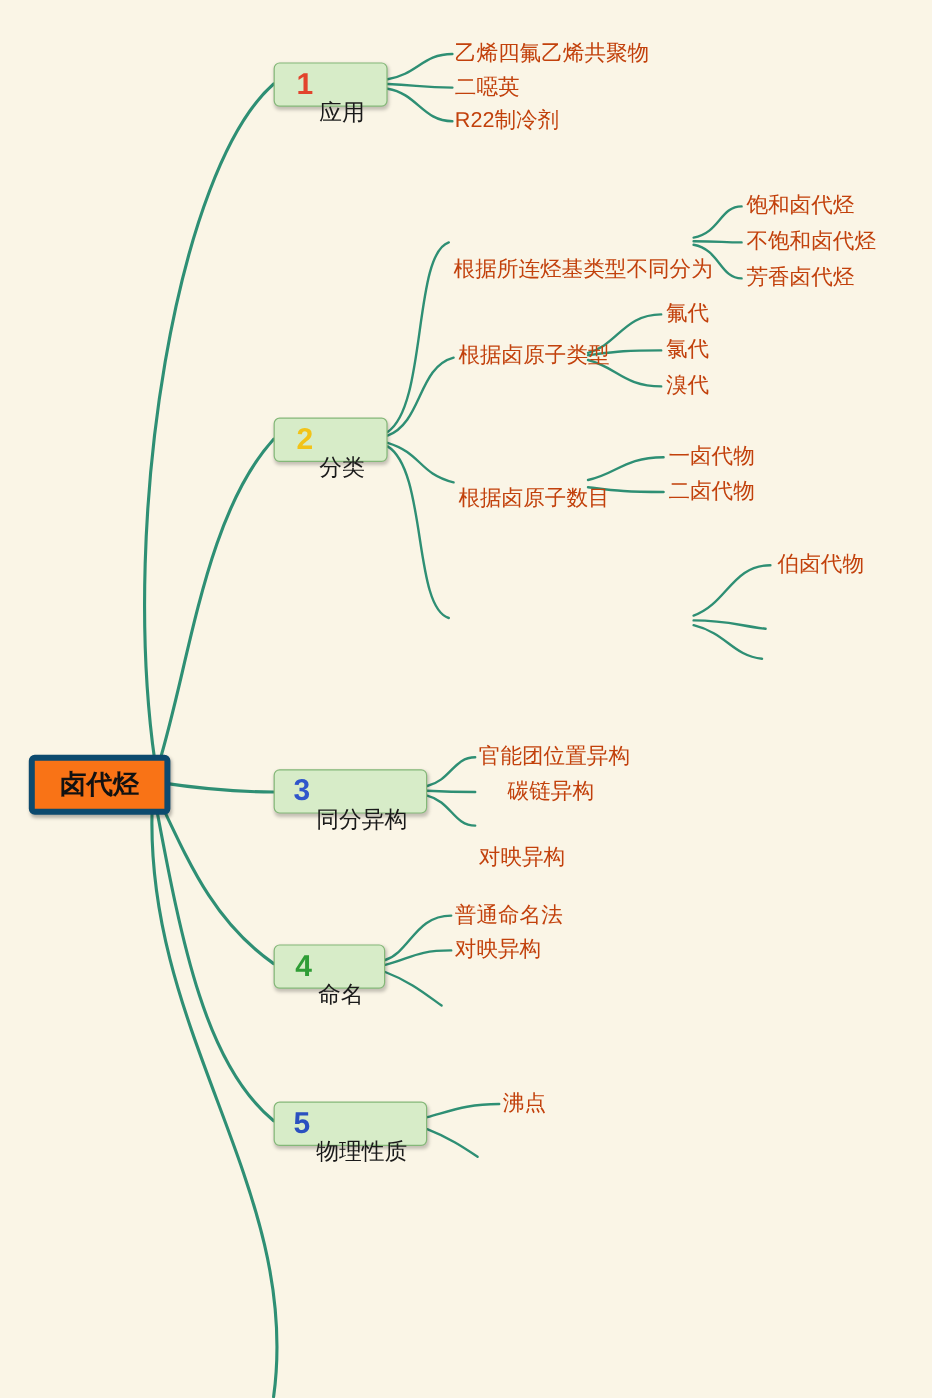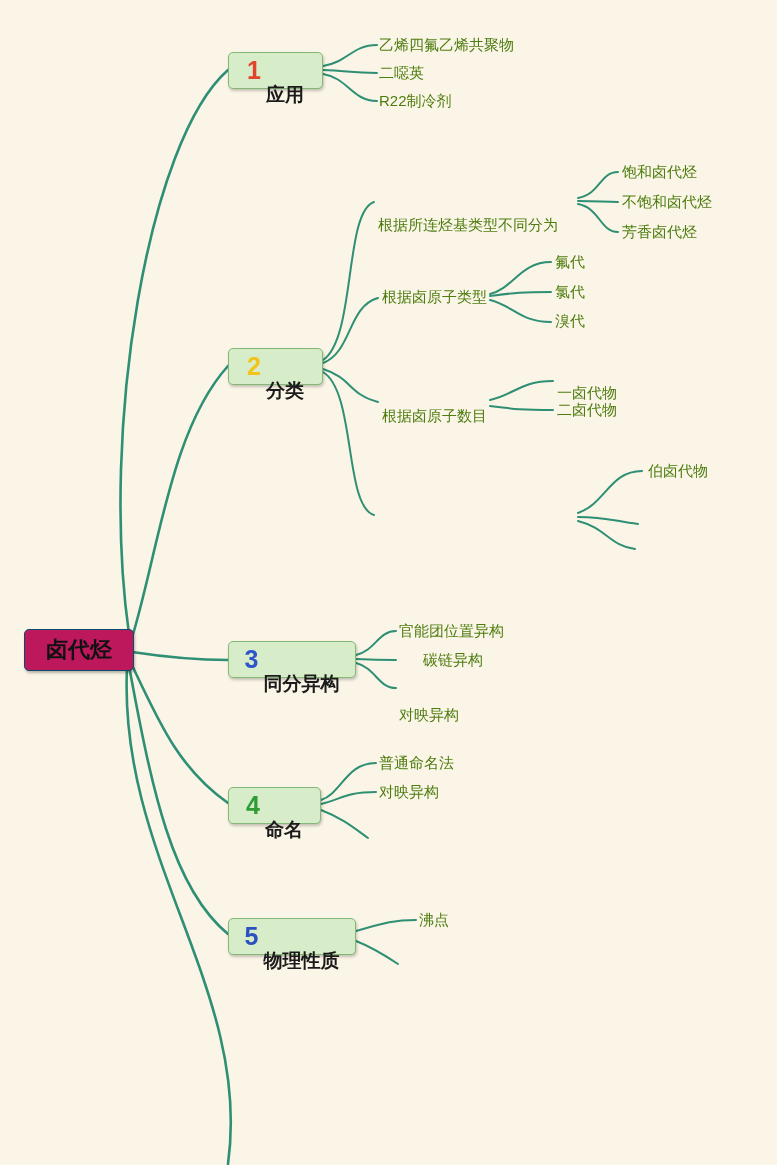--- a/index.html
+++ b/index.html
@@ -10,42 +10,42 @@
     overflow:hidden;
     font-family:"Liberation Sans","DejaVu Sans",sans-serif;
   }
   svg.links{position:absolute;left:0;top:0;width:777px;height:1165px;}
   svg.links path{fill:none;stroke:#2e8f74;stroke-linecap:round;}
   svg.links path.main{stroke-width:2.6;}
   svg.links path.sub{stroke-width:2;}
 
   .root-node{
     position:absolute;left:24px;top:629px;width:108px;height:40px;
-    background:#be185d;border:1px solid #0c4a6e;border-radius:5px;
+    background:#f97316;border:5px solid #0c4a6e;border-radius:5px;
     display:flex;align-items:center;justify-content:center;
     font-size:22px;font-weight:bold;color:#111;
     box-shadow:1px 2px 3px rgba(0,0,0,.28);
   }
   .branch{
     position:absolute;height:37px;
     background:#d7ecc8;border:1px solid #84b878;border-radius:5px;
     display:flex;align-items:center;justify-content:center;
     box-shadow:1px 2px 3px rgba(0,0,0,.22);
     box-sizing:border-box;
   }
   .branch .num{font-size:25px;font-weight:bold;margin-right:5px;line-height:1;}
-  .branch .blabel{font-size:19px;font-weight:bold;color:#1a1a1a;line-height:1;margin-top:48px;}
+  .branch .blabel{font-size:19px;font-weight:normal;color:#1a1a1a;line-height:1;margin-top:48px;}
   .num-0{color:#e2432c;}
   .num-1{color:#f2c318;}
   .num-2{color:#2f55cb;}
   .num-3{color:#2f9d36;}
   .num-4{color:#2b50c0;}
   .leaf{
     position:absolute;
-    font-size:15px;line-height:19px;color:#4d7c0f;white-space:nowrap;
+    font-size:18px;line-height:19px;color:#c2410c;white-space:nowrap;
   }
 </style>
 </head>
 <body>
 
 <div class="canvas">
 
   <svg class="links" viewBox="0 0 777 1165">
 
     <path class="main" d="M 129 634 C 100 430 148 140 228 70"></path>
@@ -125,21 +125,21 @@
   <div class="leaf" style="left:382px;top:386px;margin-top:20px;">根据卤原子数目</div>
 
   <div class="leaf" style="left:622px;top:162px;">饱和卤代烃</div>
   <div class="leaf" style="left:622px;top:192px;">不饱和卤代烃</div>
   <div class="leaf" style="left:622px;top:222px;text-align:right;">芳香卤代烃</div>
 
   <div class="leaf" style="left:555px;top:252px;">氟代</div>
   <div class="leaf" style="left:555px;top:282px;">氯代</div>
   <div class="leaf" style="left:555px;top:312px;font-family:Liberation Serif, serif;">溴代</div>
 
-  <div class="leaf" style="left:557px;top:371px;margin-top:12px;">一卤代物</div>
+  <div class="leaf" style="left:557px;top:371px;">一卤代物</div>
   <div class="leaf" style="left:557px;top:400px;">二卤代物</div>
 
   <div class="leaf" style="left:648px;top:461px;">伯卤代物</div>
 
   <div class="leaf" style="left:399px;top:621px;">官能团位置异构</div>
   <div class="leaf" style="left:399px;top:650px;margin-left:24px;">碳链异构</div>
   <div class="leaf" style="left:399px;top:705px;">对映异构</div>
 
   <div class="leaf" style="left:379px;top:753px;">普通命名法</div>
   <div class="leaf" style="left:379px;top:782px;">对映异构</div>

